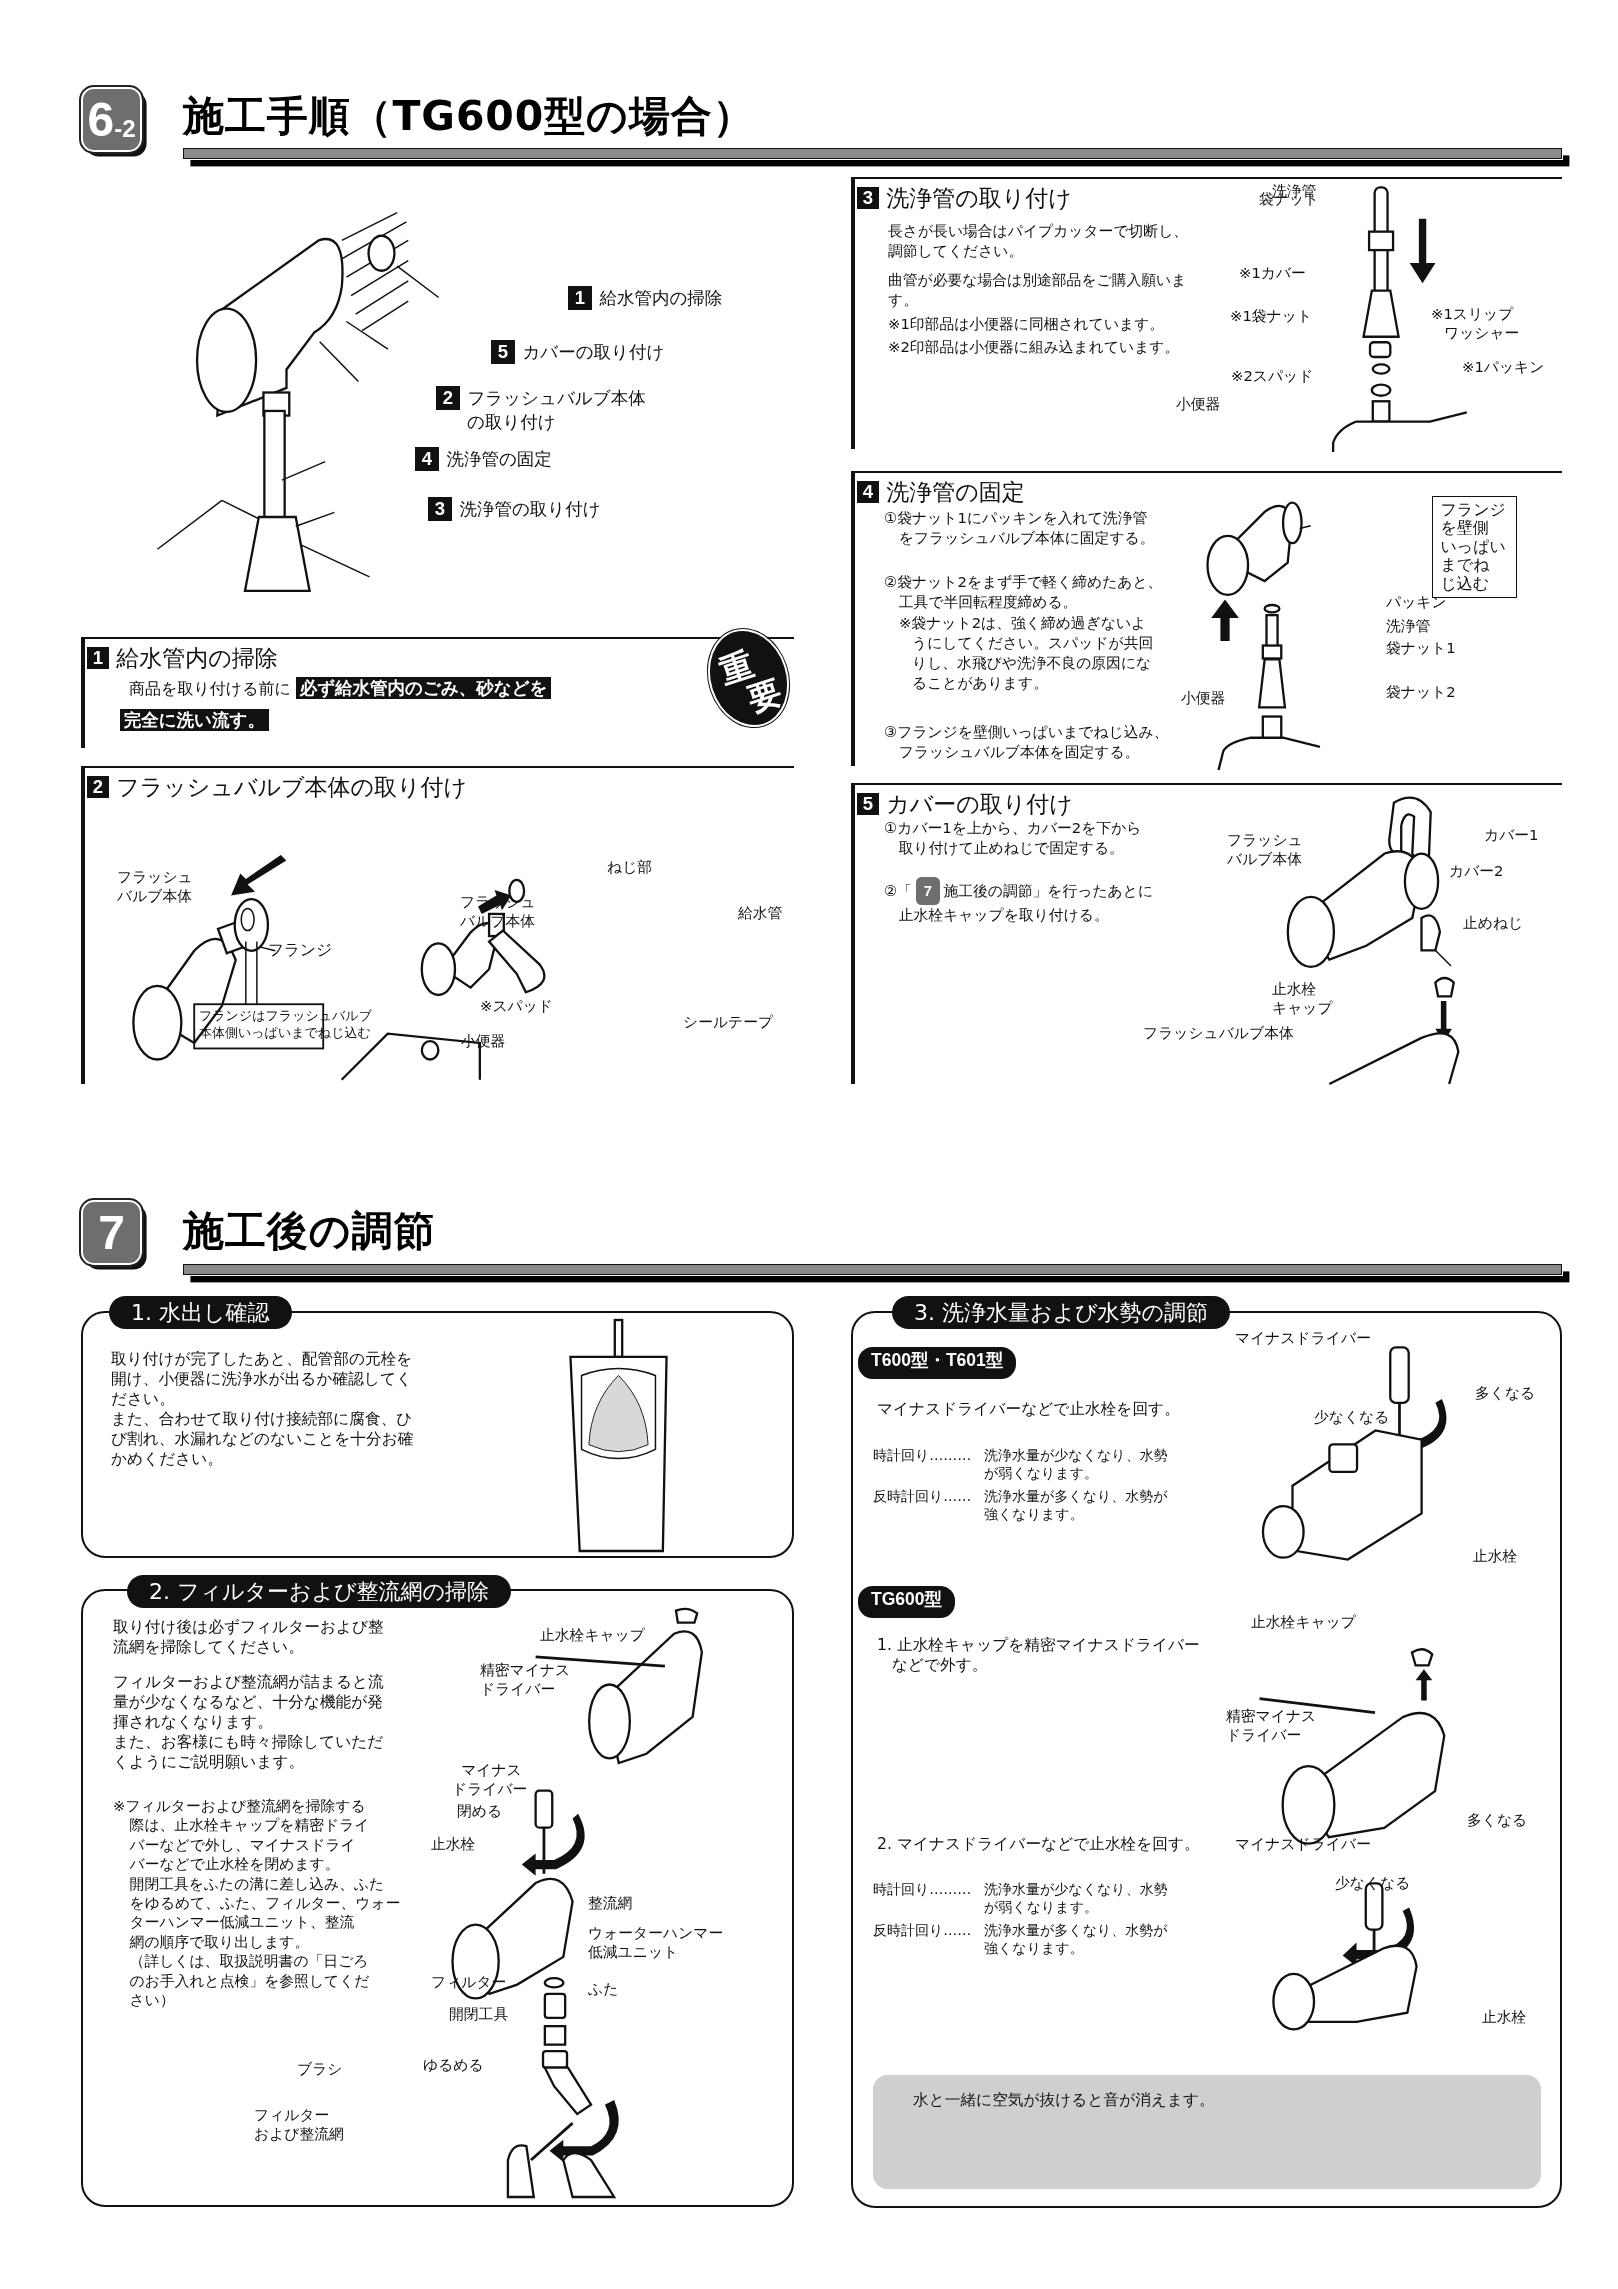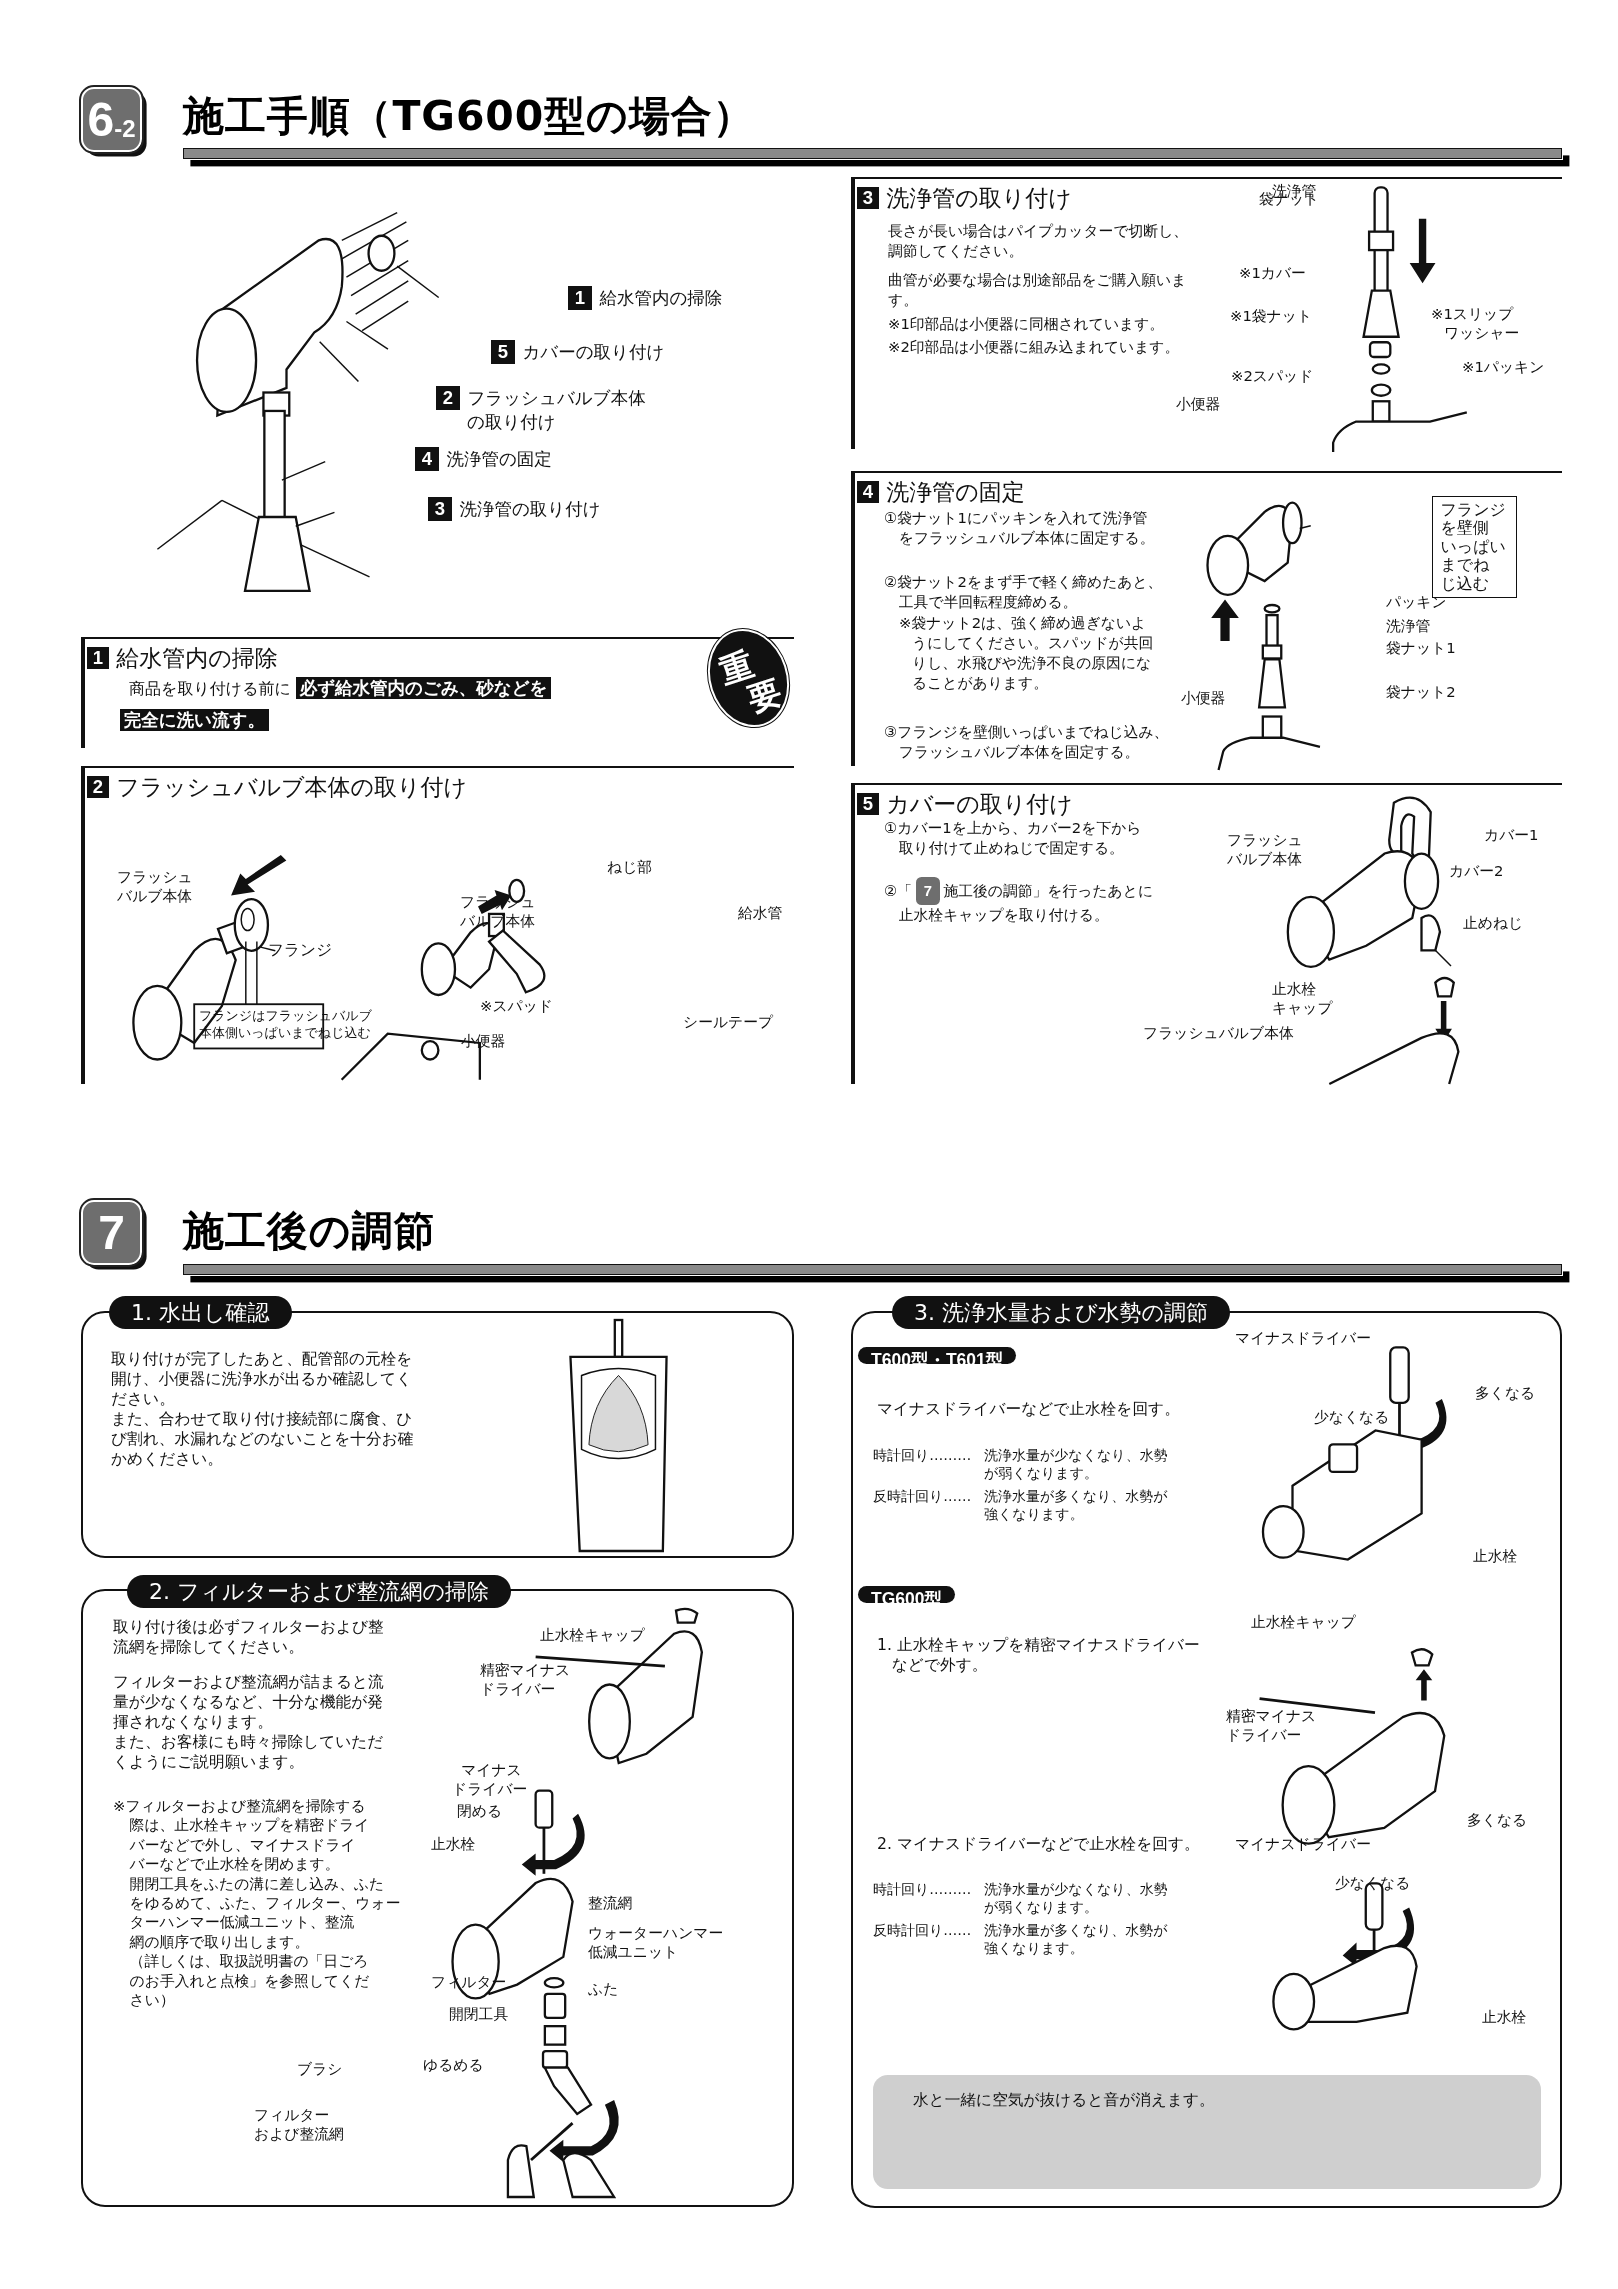--- a/index.html
+++ b/index.html
@@ -27,21 +27,21 @@
   .callout .num-sq { width: 24px; height: 24px; }
 
   .boxed-note { position: absolute; border: 1.8px solid #111; background: #fff; font-size: 16px; line-height: 18.5px; padding: 3.7px 7.4px; }
 
   .juyo { position: absolute; width: 79px; height: 100px; border-radius: 50%; background: #111; border: 2.8px solid #fff; outline: 1.8px solid #111; color: #fff; font-weight: bold; font-size: 33px; transform: rotate(-18deg); }
   .juyo span { position: absolute; }
 
   
   .panel { position: absolute; border: 2.8px solid #111; border-radius: 24px; }
   .pill { position: absolute; background: #111; color: #fff; border-radius: 20px; font-size: 22px; padding: 1.8px 22px; white-space: nowrap; height: 33px; line-height: 29.5px; }
-  .mini-pill { position: absolute; background: #111; color: #fff; border-radius: 14.8px; font-size: 17.5px; font-weight: bold; padding: 0 13px; height: 17px; line-height: 26px; white-space: nowrap; font-family: "Liberation Sans", sans-serif; }
+  .mini-pill { position: absolute; background: #111; color: #fff; border-radius: 14.8px; font-size: 17.5px; font-weight: bold; padding: 0 13px; height: 32px; line-height: 26px; white-space: nowrap; font-family: "Liberation Sans", sans-serif; }
   .gray-note { position: absolute; background: #cfcfcf; border-radius: 14.8px; }
 
   .inline-badge { display: inline-flex; width: 24px; height: 28px; background: #6e6e6e; color: #fff; border-radius: 5.5px; font-weight: bold; align-items: center; justify-content: center; margin: 0 3.7px; font-family: "Liberation Sans", sans-serif; }
 
   svg { position: absolute; overflow: visible; }
   .ill { stroke: #111; fill: #fff; stroke-width: 2.5; }
   .ln { stroke: #111; stroke-width: 1.6; fill: none; }
 </style>
 </head>
 <body>

